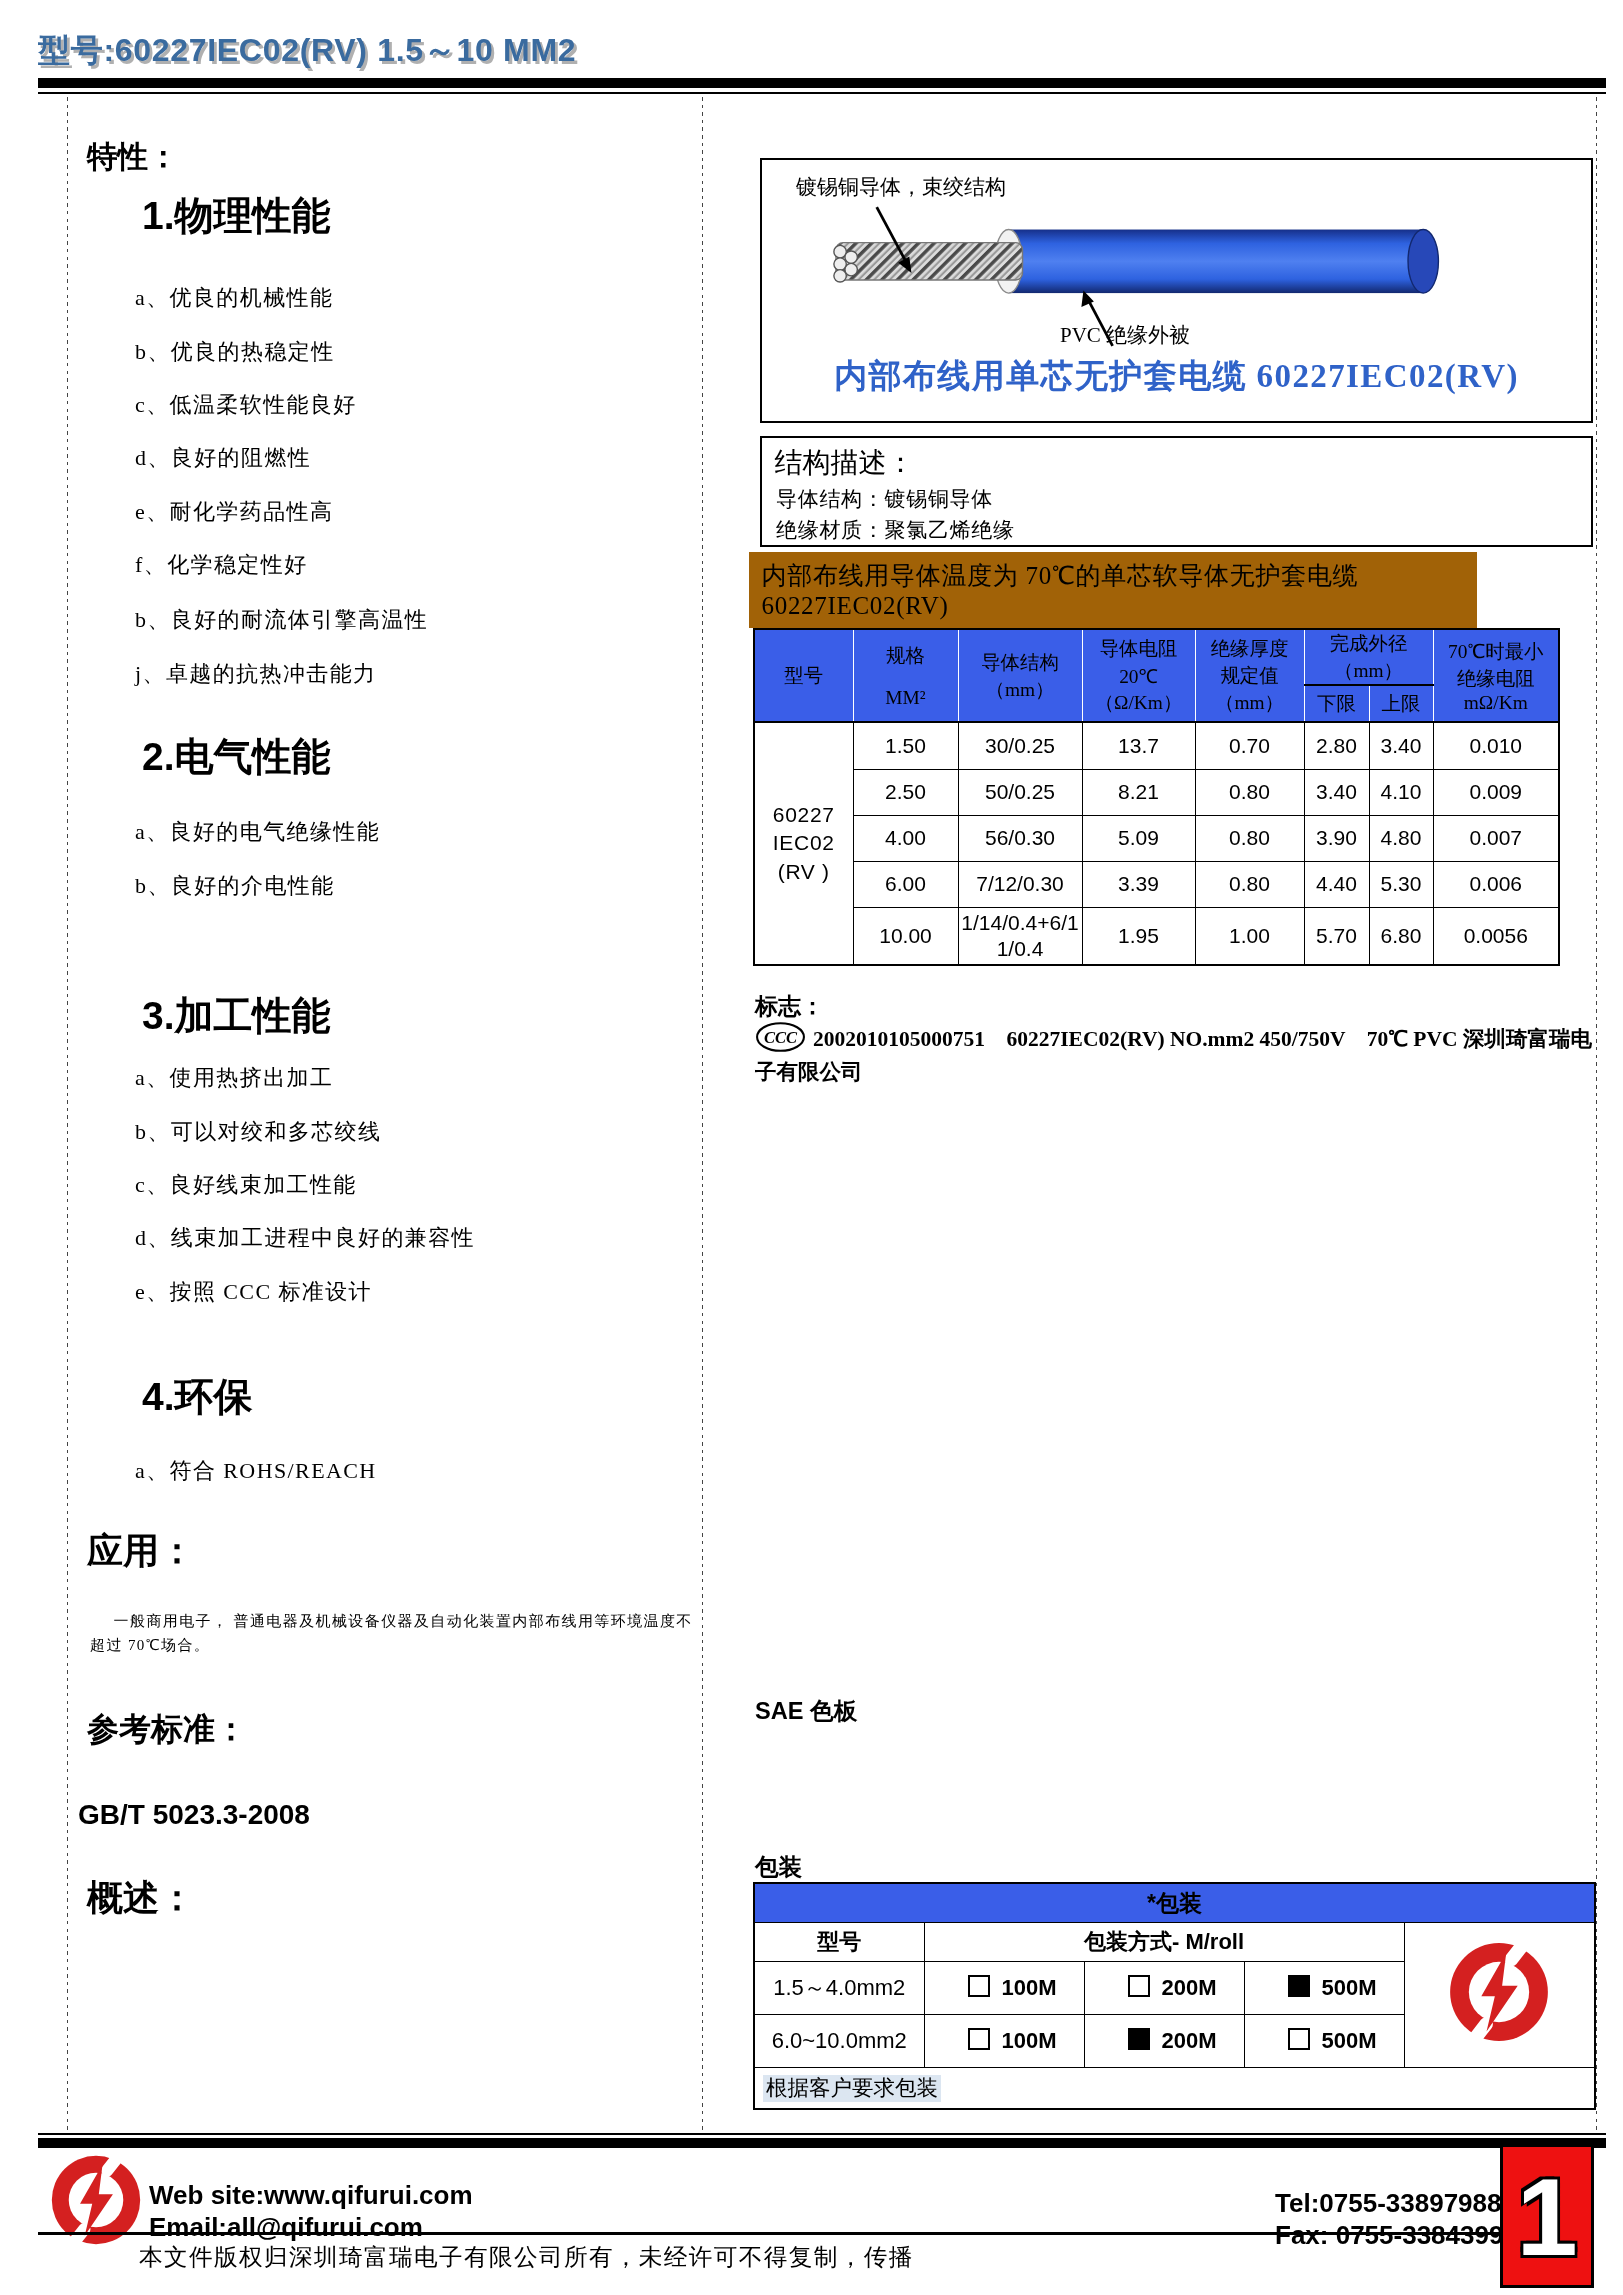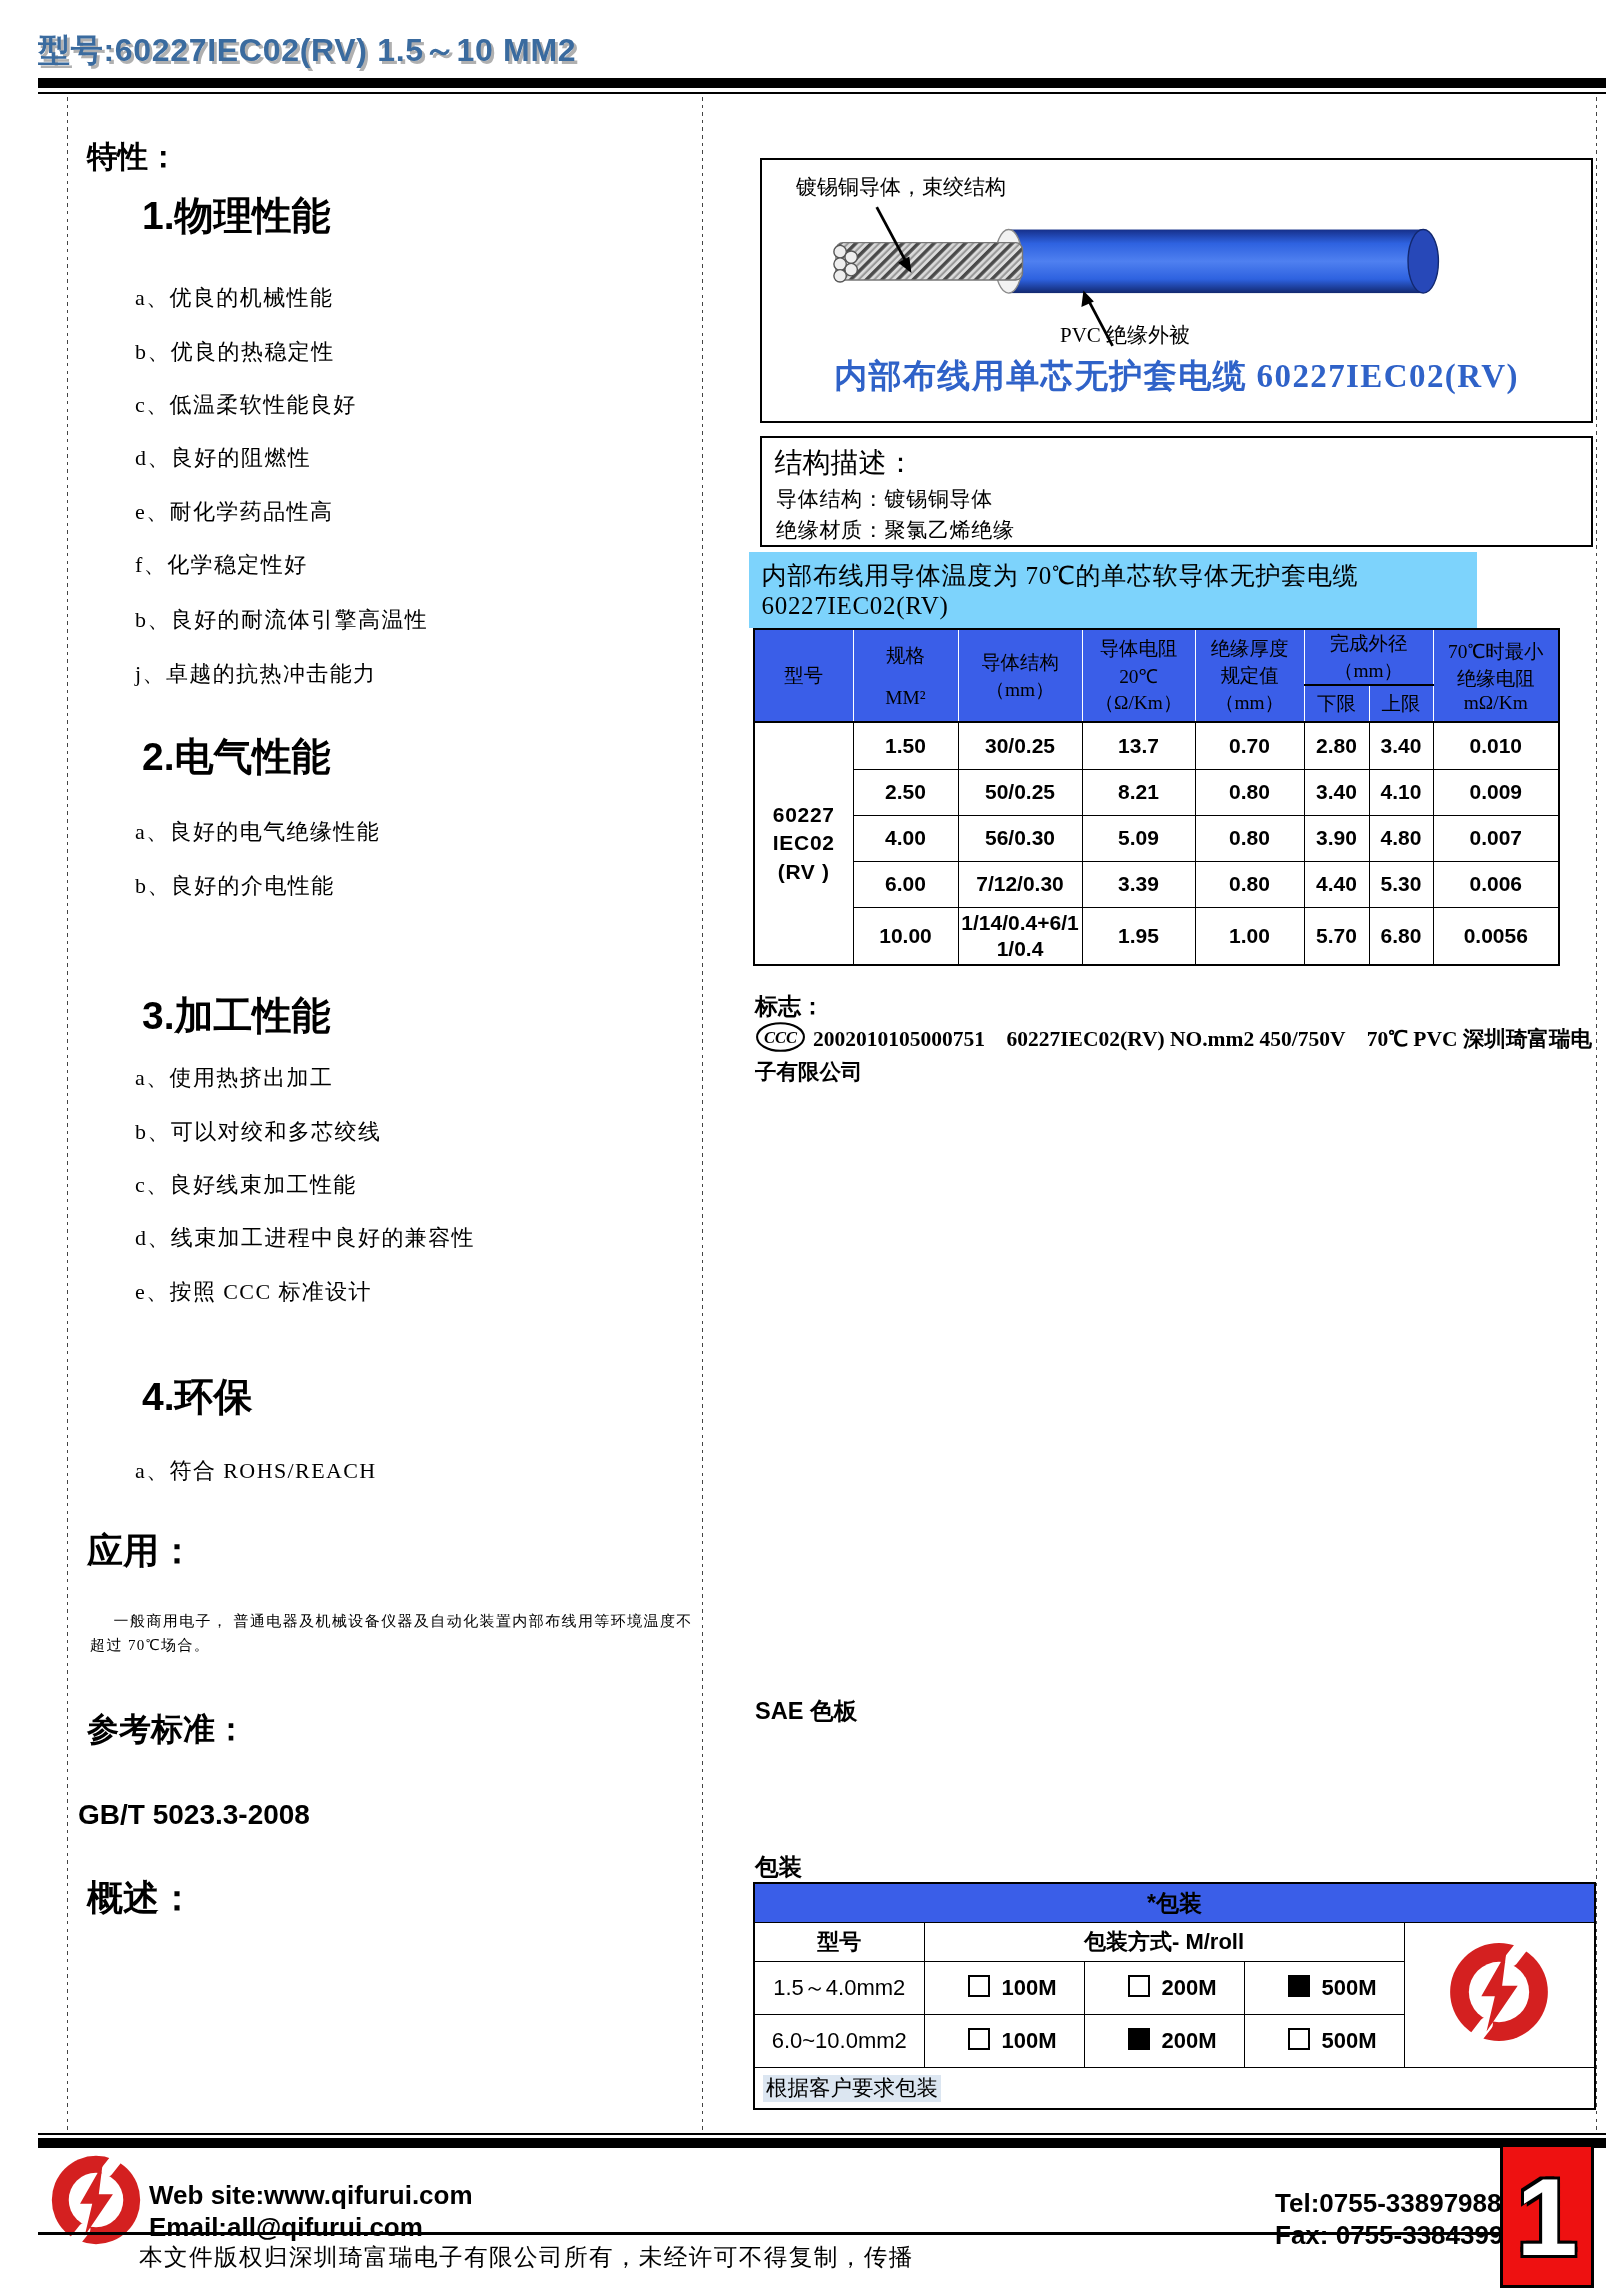--- a/index.html
+++ b/index.html
@@ -42,33 +42,33 @@
 
   
   #struct-box{position:absolute;left:760px;top:436px;width:833px;height:111px;
               border:2.1px solid #000;box-sizing:border-box;background:#fff;}
   #struct-head{position:absolute;left:12.5px;top:5.6px;font-family:"Liberation Sans",sans-serif;
                font-weight:normal;font-size:28px;}
   .struct-line{position:absolute;left:14px;font-size:21px;letter-spacing:0.7px;}
 
   
   #banner{position:absolute;left:749px;top:552px;width:728px;height:76px;
-          background:#7dd3fc;box-sizing:border-box;padding:7px 12.5px;}
+          background:#a16207;box-sizing:border-box;padding:7px 12.5px;}
   #banner .l1{font-size:25px;letter-spacing:0.7px;}
   #banner .l2{font-size:23.6px;margin-top:5.6px;}
   #banner .val{font-family:"Liberation Sans",sans-serif;font-weight:bold;}
   #banner .gap{display:inline-block;width:49px;}
 
   
   #spec-table{position:absolute;left:753px;top:628px;border-collapse:collapse;
               table-layout:fixed;width:805px;}
   #spec-table th{background:#3a5ee8;border:1.4px solid #fff;border-bottom:2.1px solid #000;
                  font-weight:normal;font-size:19.4px;padding:0;}
   #spec-table td{border:1.4px solid #000;text-align:center;
-                 font-family:"Liberation Sans",sans-serif;font-size:21px;padding:0;font-weight:bold;}
+                 font-family:"Liberation Sans",sans-serif;font-size:21px;padding:0;}
   #spec-table{border:2.1px solid #000;}
   #spec-model-cell{font-size:25px;line-height:1.35;letter-spacing:0.7px;}
   .brk{word-break:break-all;line-height:1.25;padding:0 4.2px;}
 
   
   #mark-head{position:absolute;left:755px;top:991px;font-family:"Liberation Sans",sans-serif;
              font-weight:bold;font-size:23px;}
   #mark-line{position:absolute;left:755px;top:1021px;width:843px;font-weight:bold;
              font-size:21.5px;line-height:1.55;}
   #ccc-logo{vertical-align:-7px;margin-right:7px;}

